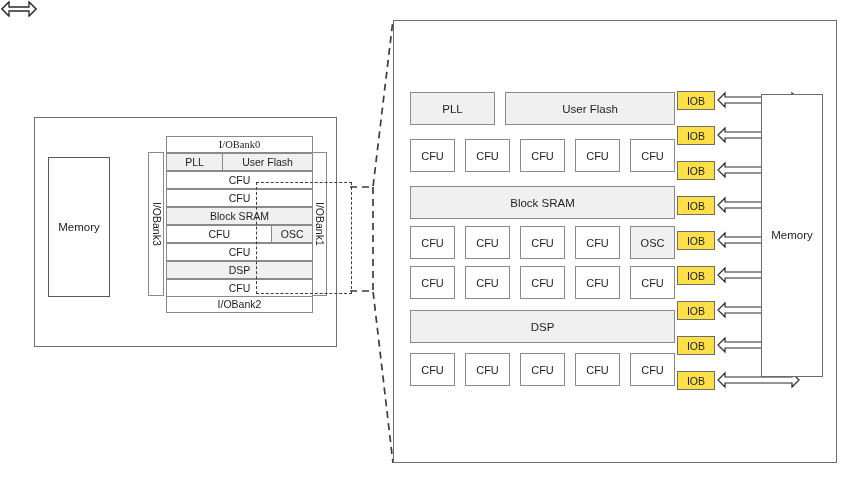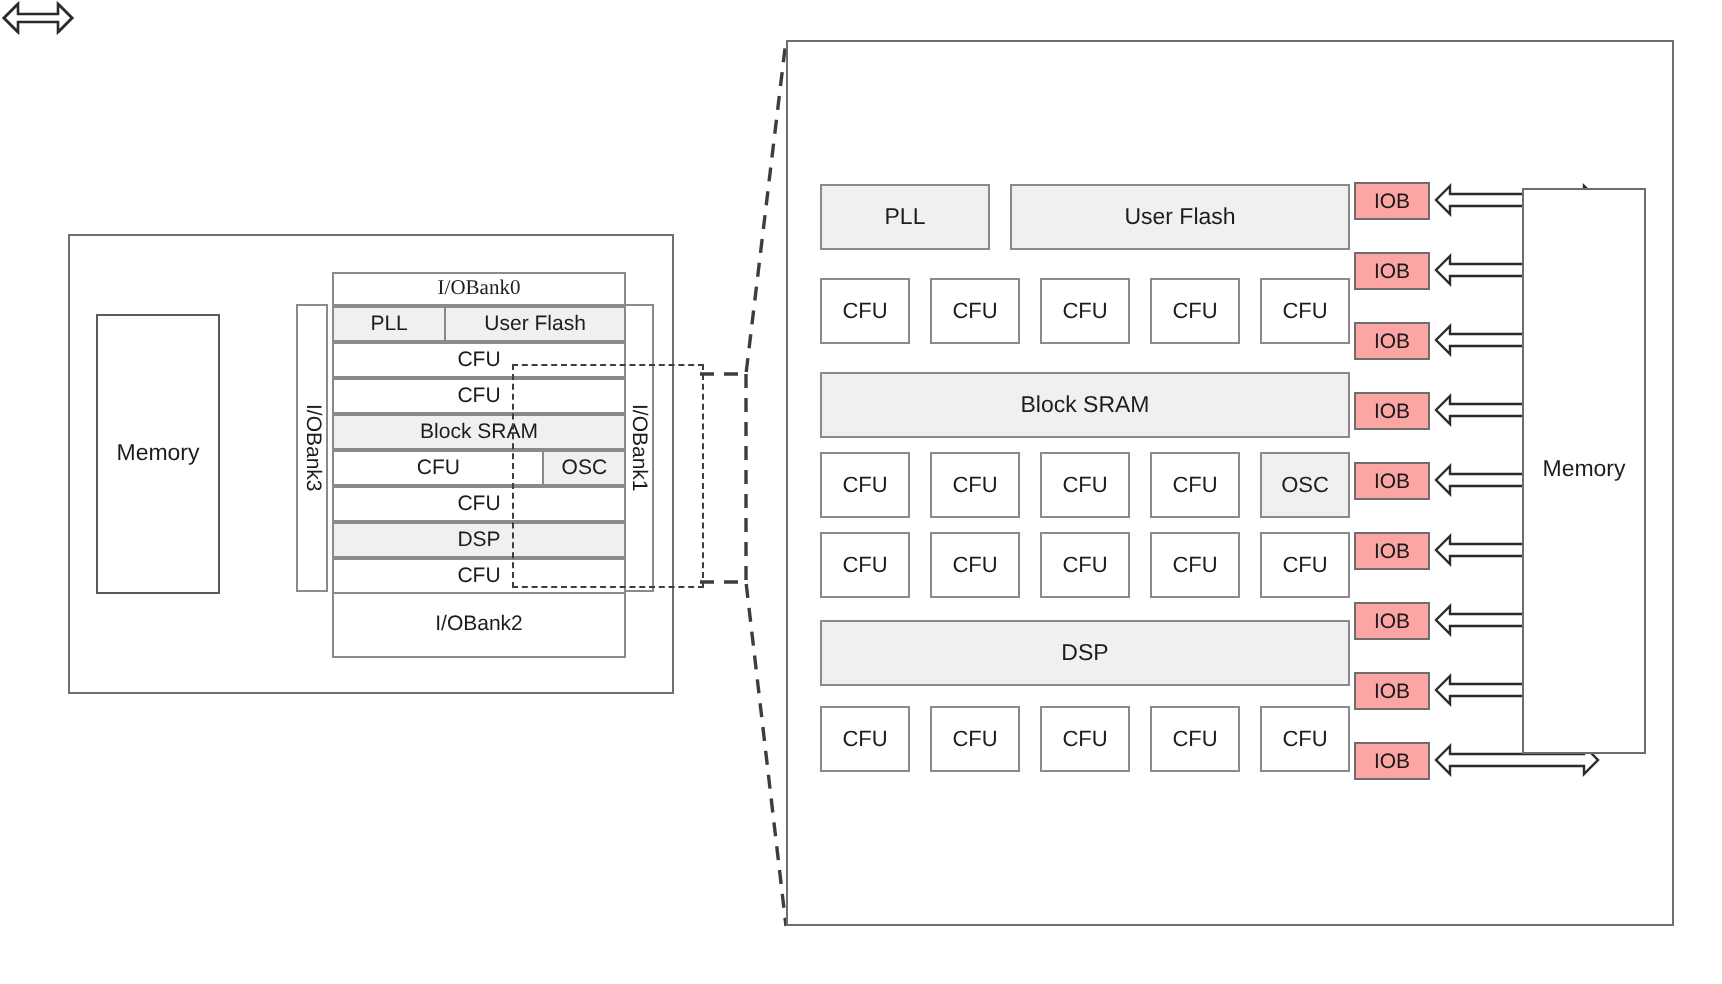--- a/index.html
+++ b/index.html
@@ -59,21 +59,21 @@
   #iobank1 {
     left: 311px; top: 152px; width: 16px; height: 144px;
   }
   
   #iobank0 {
     left: 166px; top: 136px; width: 147px; height: 17px;
     font-size: 10.5px;
     font-family: Liberation Serif, serif;
   }
   #iobank2 {
-    left: 166px; top: 296px; width: 147px; height: 33px;
+    left: 166px; top: 296px; width: 147px; height: 17px;
     font-size: 10.5px;
   }
 
   
   .srow {
     position: absolute;
     box-sizing: border-box;
     left: 166px;
     width: 147px;
     height: 20px;
@@ -120,21 +120,21 @@
     font-size: 11.5px;
   }
   .cfu {
     width: 45px; height: 33px;
     background: #ffffff;
     border: 1.2px solid #8a8a8a;
     font-size: 11px;
   }
   .iob {
     width: 38px; height: 19px;
-    background: #fca5a5;
+    background: #fde047;
     border: 1.2px solid #6d6d6d;
     font-size: 10.5px;
   }
   #memory-right {
     left: 761px; top: 94px; width: 62px; height: 283px;
     font-size: 11.5px;
     border: 1.2px solid #6d6d6d;
     background: #ffffff;
   }
   svg { display: block; overflow: visible; }

